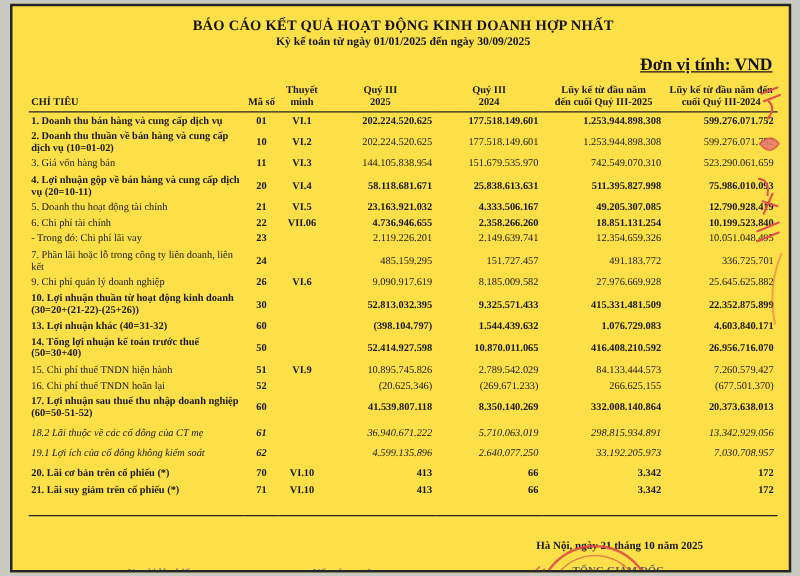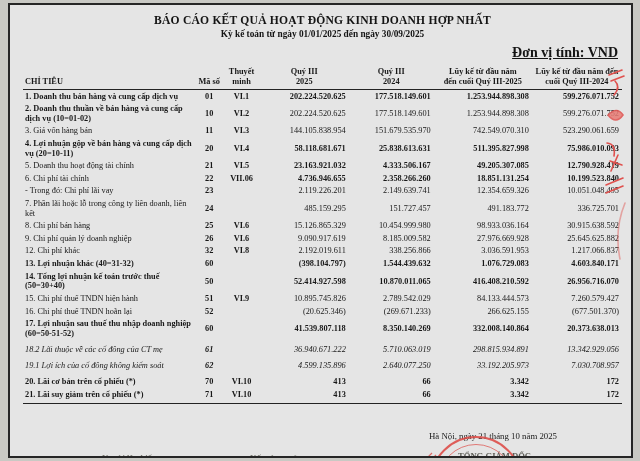--- a/index.html
+++ b/index.html
@@ -3,42 +3,42 @@
 <meta charset="utf-8">
 <style>
   html,body{margin:0;padding:0;}
   body{
     width:640px;height:461px;position:relative;overflow:hidden;
     background:#c9c9c4;
     font-family:"Liberation Serif","DejaVu Serif",serif;
   }
   .page{
     position:absolute;left:8px;top:3px;right:7px;bottom:3px;
-    background:#e5e5e5;border:2px solid #262626;overflow:hidden;
+    background:#fde047;border:2px solid #262626;overflow:hidden;
   }
   .content{padding:5px 9px 0 13px;}
   .title{text-align:center;font-weight:700;font-size:11.6px;letter-spacing:.2px;color:#141414;margin-top:4px;}
   .subtitle{text-align:center;font-weight:700;font-size:9.3px;color:#141414;margin-top:2px;}
   .unit{text-align:right;font-weight:700;font-size:14px;color:#141414;text-decoration:underline;margin:6px 4px 5px 0;}
 
   table{border-collapse:collapse;width:100%;table-layout:fixed;color:#181818;font-size:8.3px;}
   th{font-weight:700;vertical-align:bottom;padding:1px 2px 3px;border-bottom:1.4px solid #232323;line-height:1.15;}
   th.c-label{text-align:left;padding-left:2px;}
   th.c-ma,th.c-tm,th.c-num{text-align:center;}
   td{padding:1.5px 2px;vertical-align:middle;line-height:1.16;}
   td.c-label{padding-left:2px;}
   td.c-ma,td.c-tm{text-align:center;font-weight:700;}
   td.c-num{text-align:right;padding-right:3px;}
   tr.lb td.c-label{font-weight:700;}
   tr.vb td.c-num{font-weight:700;}
   tr.it td{font-style:italic;}
   tr.gap td{padding-top:5px;}
-  tbody tr:last-child td{border-bottom:1.4px solid #232323;padding-bottom:4px;}
-
-  .date-line{position:absolute;left:419px;top:426px;font-size:8.8px;font-weight:400;color:#1a1a1a;white-space:nowrap;}
+  tbody tr:last-child td{border-bottom:1.4px solid #232323;padding-bottom:16px;}
+
+  .date-line{position:absolute;left:419px;top:426px;font-size:8.8px;font-weight:700;color:#1a1a1a;white-space:nowrap;}
   .sig{position:absolute;top:448px;font-weight:700;font-size:8.6px;color:#7a7a72;white-space:nowrap;}
   .sig.s1{left:92px;}
   .sig.s2{left:240px;}
   .sig.s3{left:448px;top:446px;color:#5d5d56;}
 
   .stamp{position:absolute;left:420px;top:431px;width:88px;height:88px;
     border:2.6px solid rgba(221,74,70,.88);border-radius:50%;}
   .stamp::after{content:"";position:absolute;inset:6px;border:1.3px solid rgba(221,74,70,.7);border-radius:50%;}
   .stamp-hatch{position:absolute;left:408px;top:444px;width:26px;height:18px;}
 
@@ -156,45 +156,36 @@
           <tr>
             <td class="c-label">7. Phần lãi hoặc lỗ trong công ty liên doanh, liên kết</td>
             <td class="c-ma">24</td>
             <td class="c-tm"></td>
             <td class="c-num">485.159.295</td>
             <td class="c-num">151.727.457</td>
             <td class="c-num">491.183.772</td>
             <td class="c-num">336.725.701</td>
           </tr>
           <tr>
-            <td class="c-label">8. Chi phí bán hàng</td>
-            <td class="c-ma">25</td>
-            <td class="c-tm">VI.6</td>
-            <td class="c-num">15.126.865.329</td>
-            <td class="c-num">10.454.999.980</td>
-            <td class="c-num">98.933.036.164</td>
-            <td class="c-num">30.915.638.592</td>
-          </tr>
-          <tr>
             <td class="c-label">9. Chi phí quản lý doanh nghiệp</td>
             <td class="c-ma">26</td>
             <td class="c-tm">VI.6</td>
             <td class="c-num">9.090.917.619</td>
             <td class="c-num">8.185.009.582</td>
             <td class="c-num">27.976.669.928</td>
             <td class="c-num">25.645.625.882</td>
           </tr>
-          <tr>
-            <td class="c-label">12. Chi phí khác</td>
-            <td class="c-ma">32</td>
-            <td class="c-tm">VI.8</td>
-            <td class="c-num">2.192.019.611</td>
-            <td class="c-num">338.256.866</td>
-            <td class="c-num">3.036.591.953</td>
-            <td class="c-num">1.217.066.837</td>
+          <tr class="lb vb">
+            <td class="c-label">10. Lợi nhuận thuần từ hoạt động kinh doanh (30=20+(21-22)-(25+26))</td>
+            <td class="c-ma">30</td>
+            <td class="c-tm"></td>
+            <td class="c-num">52.813.032.395</td>
+            <td class="c-num">9.325.571.433</td>
+            <td class="c-num">415.331.481.509</td>
+            <td class="c-num">22.352.875.899</td>
           </tr>
           <tr class="lb vb">
             <td class="c-label">13. Lợi nhuận khác (40=31-32)</td>
             <td class="c-ma">60</td>
             <td class="c-tm"></td>
             <td class="c-num">(398.104.797)</td>
             <td class="c-num">1.544.439.632</td>
             <td class="c-num">1.076.729.083</td>
             <td class="c-num">4.603.840.171</td>
           </tr>

